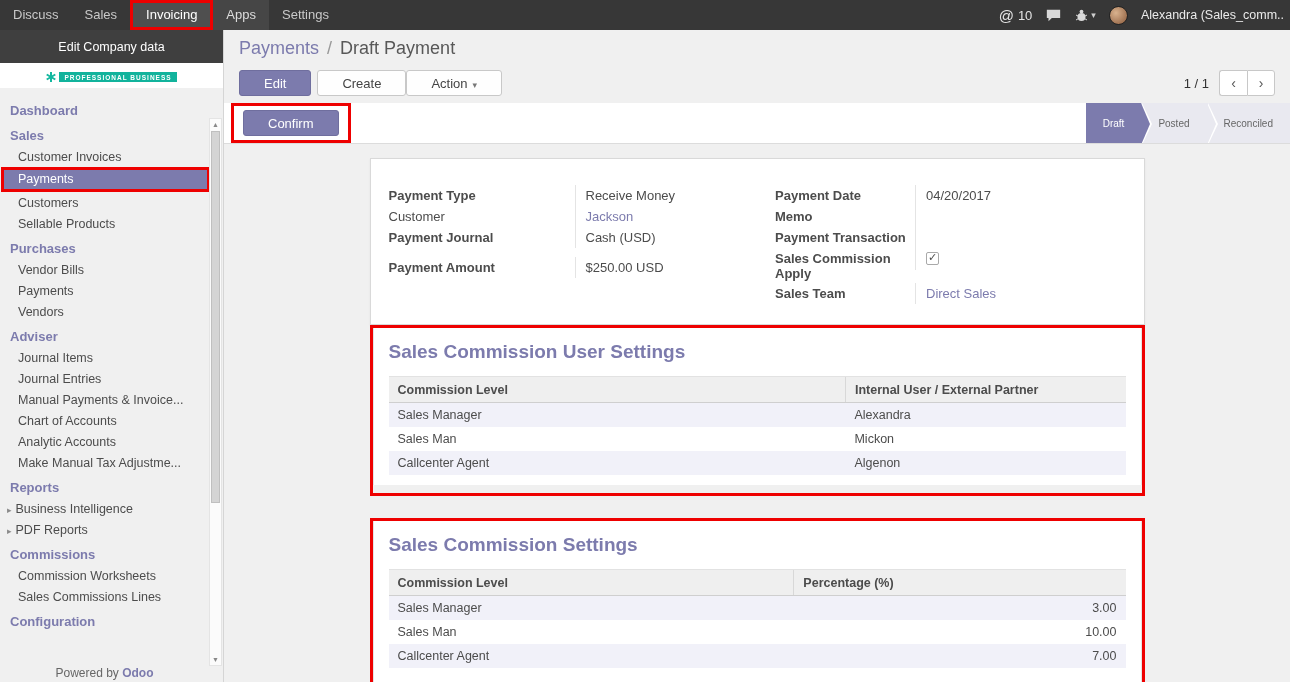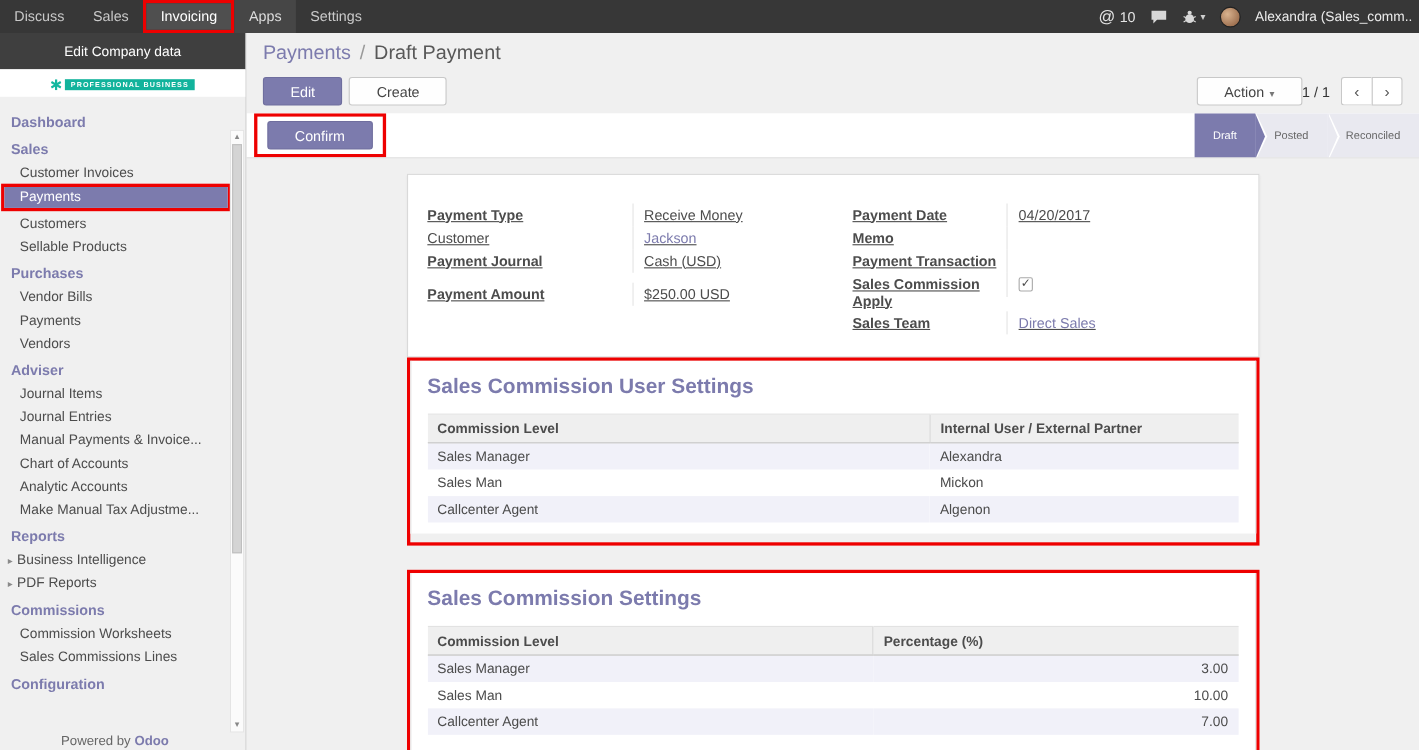--- a/index.html
+++ b/index.html
@@ -66,21 +66,21 @@
 
   
   .main { flex: 1; display: flex; flex-direction: column; background: #f0f0f0; min-width: 0; }
   .cp { padding: 5px 15px 7px; }
   .breadcrumb { font-size: 18px; line-height: 25px; margin: 1px 0 9px; }
   .bc-link { color: #7c7bad; cursor: pointer; }
   .bc-sep { color: #999; margin: 0 3px; }
   .bc-cur { color: #585858; }
   .cp-row { display: flex; align-items: center; }
   .cp-left { display: flex; gap: 6px; }
-  .cp-center { flex: 1; display: flex; justify-content: flex-end; }
+  .cp-center { flex: 1; display: flex; justify-content: flex-start; }
   .cp-right { display: flex; align-items: center; gap: 10px; }
 
   .btn { font-family: inherit; font-size: 13px; padding: 4px 24px; height: 26px;
     border-radius: 3px; border: 1px solid #c8c8c8; background: #fefefe; color: #444; cursor: pointer; }
   .btn-primary { background: #7c7bad; border-color: #6f6e9e; color: #fff; }
   .btn .caret-sm { color: #777; margin-left: 5px; }
   .pager-btns { display: flex; }
   .pager-btns button { width: 28px; height: 26px; border: 1px solid #c8c8c8; background: #fff;
     color: #555; font-size: 14px; cursor: pointer; line-height: 1; }
   .pager-btns button:first-child { border-radius: 3px 0 0 3px; border-right: none; }
@@ -99,21 +99,21 @@
   .pill:not(:last-child)::after { content: ""; position: absolute; top: 0; right: -9px; width: 0; height: 0;
     border-top: 21px solid transparent; border-bottom: 21px solid transparent; border-left: 9px solid #e9e9f0; }
   .pill.p1 { z-index: 3; } .pill.p2 { z-index: 2; text-align: center; } .pill.p3 { z-index: 1; }
   .pill.active { background: #7c7bad; color: #fff; }
   .pill.active::after { border-left-color: #7c7bad; }
 
   
   .content { flex: 1; overflow: hidden; padding-top: 14px; }
   .sheet-col { width: 775px; margin: 0 auto; }
   .card { background: #fff; border: 1px solid #d9d9d9; box-shadow: 0 1px 2px rgba(0,0,0,0.06); }
-  .form-card { padding: 26px 18px 20px; display: flex; text-decoration: underline; }
+  .form-card { padding: 26px 18px 20px; display: flex; }
   .fcol { width: 50%; }
   .fcol.right { padding-left: 18px; }
   .frow { display: flex; align-items: flex-start; }
   .frow.gap-top { margin-top: 9px; }
   .flabel { font-weight: bold; font-size: 13px; color: #4c4c4c; padding: 2.5px 8px 2.5px 0; }
   .fcol.left .flabel { width: 186px; min-width: 186px; }
   .fcol.right .flabel { width: 140px; min-width: 140px; }
   .flabel.normal { font-weight: normal; }
   .fvalue { flex: 1; border-left: 1px solid #e4e4e4; padding: 2.5px 0 2.5px 10px;
     font-size: 13px; color: #4c4c4c; min-height: 21px; }

